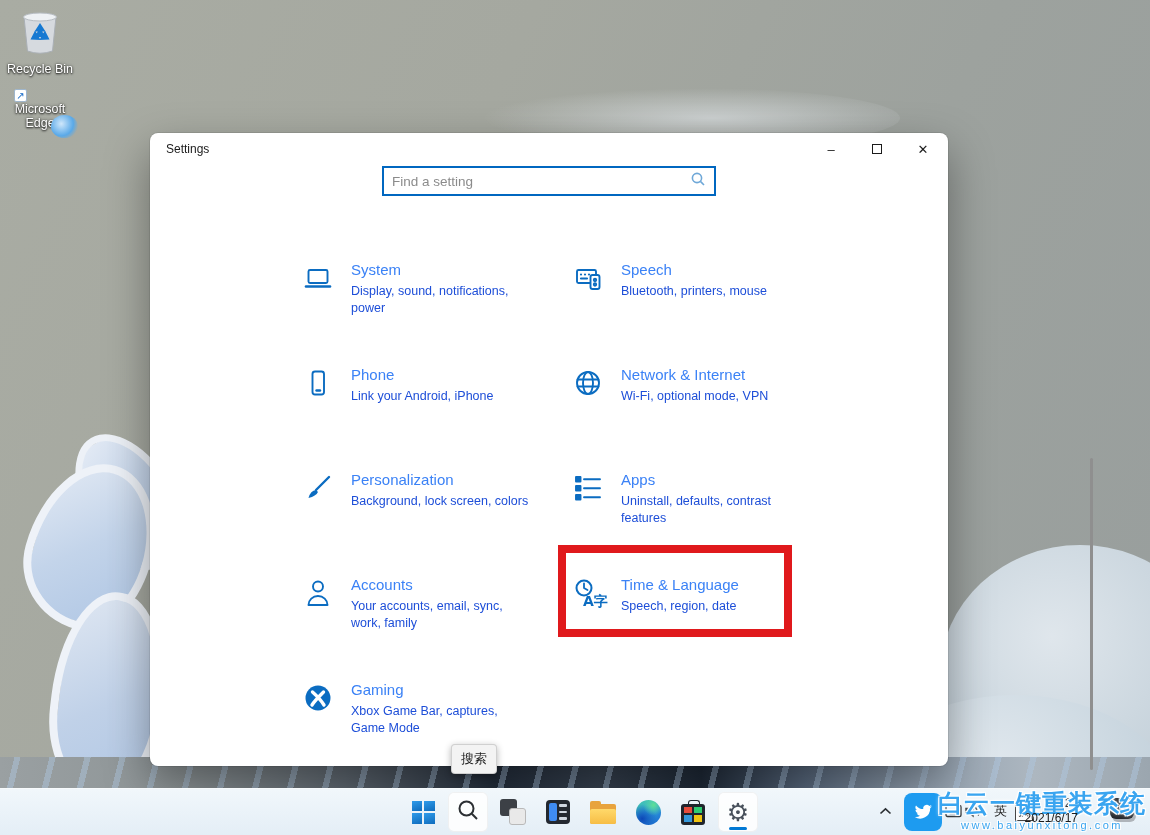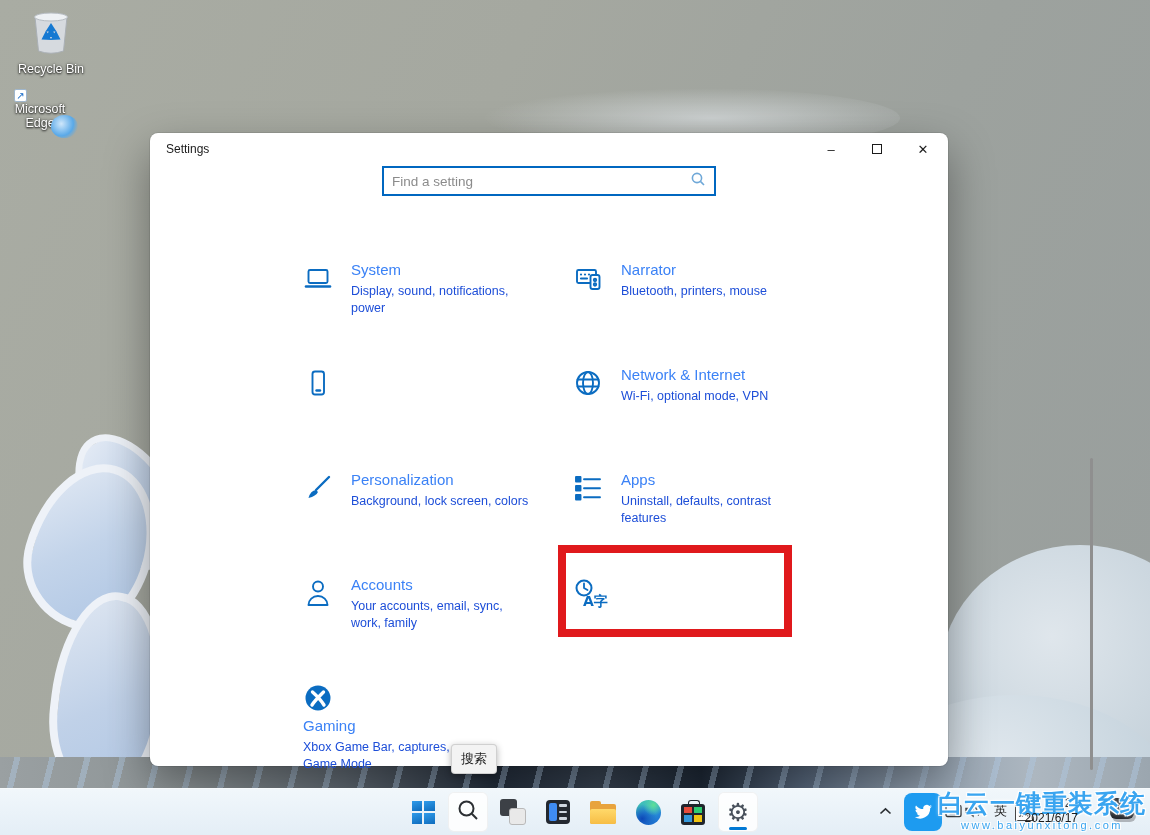--- a/index.html
+++ b/index.html
@@ -24,21 +24,21 @@
     background:radial-gradient(circle at 45% 30%, #dfe7ed 0%, #c4d2dc 70%); }
   #wisp { left:480px; top:88px; width:420px; height:60px; border-radius:50%;
     background:radial-gradient(ellipse at 55% 50%, rgba(238,243,248,.55) 0%, rgba(238,243,248,0) 70%); }
   #strip { position:absolute; left:0; top:757px; width:1150px; height:31px; z-index:2;
     background:
       repeating-linear-gradient(104deg, rgba(175,200,226,0) 0 14px, rgba(175,200,226,.45) 14px 20px, rgba(175,200,226,0) 20px 34px),
       linear-gradient(90deg,#9aa0a2 0%,#8d9496 16%,#5e6770 30%,#232d3b 43%,#36414f 52%,#1e2937 61%,#57677c 70%,#92a0af 80%,#adb7c0 90%,#9ba6af 100%); }
 
   
   .desk-icon { position:absolute; width:80px; text-align:center; z-index:3; }
-  #icon-recycle { left:11px; top:8px; }
+  #icon-recycle { left:0px; top:8px; }
   #icon-edge { left:0px; top:100px; }
   .desk-label { margin-top:2px; font-size:12.5px; color:#fff; text-shadow:0 1px 2px rgba(0,0,0,.85), 0 0 3px rgba(0,0,0,.6); line-height:1.15; }
   .edge-ball { width:50px; height:50px; margin:0 auto; border-radius:50%; position:relative;
     background:
       radial-gradient(circle at 68% 22%, #66e29a 0%, rgba(102,226,154,0) 38%),
       radial-gradient(circle at 28% 72%, #0d47b8 0%, rgba(13,71,184,0) 55%),
       linear-gradient(140deg,#49cfa0 0%,#2fa7dd 45%,#1b63cf 100%); }
   .edge-ball::after { content:""; position:absolute; left:11px; top:15px; width:27px; height:23px; border-radius:50%;
     background:radial-gradient(circle at 38% 38%, #cfe7fb 0%, #5aa9e8 55%, rgba(30,95,200,.0) 78%); }
   .shortcut-arrow { position:absolute; left:14px; bottom:-2px; width:13px; height:13px; background:#fff; border:1px solid #9fb6cc; border-radius:2px; font-size:10px; line-height:11px; color:#0b63c5; text-align:center; }
@@ -55,21 +55,21 @@
   .search-box { position:absolute; left:232px; top:33px; width:334px; height:30px; background:#fff; border:2px solid #0067c0; display:flex; align-items:center; padding:8px 8px; }
   .search-input { flex:1; border:none; outline:none; font-size:13.5px; color:#1b1b1b; font-family:"Liberation Sans",sans-serif; background:transparent; }
   .search-input::placeholder { color:#8b8b8b; }
   .search-glyph { flex:0 0 auto; }
 
   .tile { position:absolute; display:flex; width:260px; cursor:pointer; }
   .ticon { flex:0 0 32px; margin-right:16px; padding-top:2px; }
   .tile h3 { font-size:15px; font-weight:400; color:#3b82f6; margin-bottom:5px; }
   .tile p { font-size:12.5px; color:#1d4ed8; line-height:1.32; max-width:180px; }
   .c1 { left:153px; } .c2 { left:423px; }
-  .r1 { top:128px; } .r2 { top:233px; } .r3 { top:338px; } .r4 { top:443px; } .r5 { top:548px;flex-direction:column; }
+  .r1 { top:128px; } .r2 { top:233px; } .r3 { top:338px; } .r4 { top:443px; } .r5 { top:548px; }
 
   #scrollbar { position:absolute; left:940px; top:325px; width:3px; height:312px; background:#8f8f8f; border-radius:2px; z-index:15; }
 
   #highlight-rect { position:absolute; left:558px; top:545px; width:234px; height:92px; border:8px solid #e0191c; z-index:40; }
 
   #tooltip { position:absolute; left:451px; top:744px; z-index:35; background:#f3f3f3; border:1px solid rgba(0,0,0,.14);
     border-radius:4px; box-shadow:0 2px 7px rgba(0,0,0,.3); padding:5px 9px; font-size:13px; color:#1b1b1b; }
 
   
   #taskbar { position:absolute; left:0; top:788px; width:1150px; height:47px; z-index:20;
@@ -203,32 +203,36 @@
     <span class="ticon">
       <svg class="blue" width="30" height="30" viewBox="0 0 30 30">
           <rect x="4" y="7" width="19" height="13" rx="1.5"></rect>
           <path d="M8 11.5 h.01 M12 11.5 h.01 M16 11.5 h.01 M8 15.5 h6" stroke-width="2.2"></path>
           <rect x="17.5" y="12" width="9" height="14" rx="2" fill="#fff"></rect>
           <circle cx="22" cy="17" r="1.2"></circle>
           <circle cx="22" cy="21.5" r="1.2"></circle>
         </svg>
     </span>
     <div>
-        <h3>Narrator</h3>
+        <h3>Speech</h3>
       <p>Bluetooth, printers, mouse</p>
       </div>
   </div>
 
   <div class="tile c1 r2">
     <span class="ticon">
       <svg class="blue" width="30" height="30" viewBox="0 0 30 30">
           <rect x="9.5" y="3.5" width="11.5" height="23" rx="2.5"></rect>
           <path d="M13.5 22.5 h3.5" stroke-width="2.4"></path>
         </svg>
     </span>
+    <div>
+        <h3>Phone</h3>
+      <p>Link your Android, iPhone</p>
+      </div>
   </div>
   <div class="tile c2 r2">
     <span class="ticon">
       <svg class="blue" width="30" height="30" viewBox="0 0 30 30" stroke-width="2.2">
           <circle cx="15" cy="15" r="11"></circle>
           <ellipse cx="15" cy="15" rx="5" ry="11"></ellipse>
           <path d="M4.5 11.5 h21 M4.5 18.5 h21"></path>
         </svg>
     </span>
     <div>
@@ -277,20 +281,24 @@
       </div>
   </div>
   <div class="tile c2 r4">
     <span class="ticon">
       <svg class="blue" width="32" height="32" viewBox="0 0 32 32" style="overflow:visible;">
           <circle cx="11" cy="10" r="7.5" stroke-width="2"></circle>
           <path d="M11 5.5 v4.5 l3.5 2" stroke-width="1.8"></path>
           <text x="10" y="28" font-size="14" font-weight="bold" fill="#0b6cc1" stroke="none" font-family="'DejaVu Sans',sans-serif">A字</text>
         </svg>
     </span>
+    <div>
+        <h3>Time &amp; Language</h3>
+      <p>Speech, region, date</p>
+      </div>
   </div>
 
   <div class="tile c1 r5">
     <span class="ticon">
       <svg width="30" height="30" viewBox="0 0 30 30">
           <circle cx="15" cy="15" r="12.5" fill="#0b6cc1"></circle>
           <path d="M9.5 9 C14 13 18.5 18 21 22 M20.5 9 C16.5 13 11.5 18 9 22" stroke="#fff" stroke-width="3.4" fill="none" stroke-linecap="round"></path>
         </svg>
     </span>
     <div>

